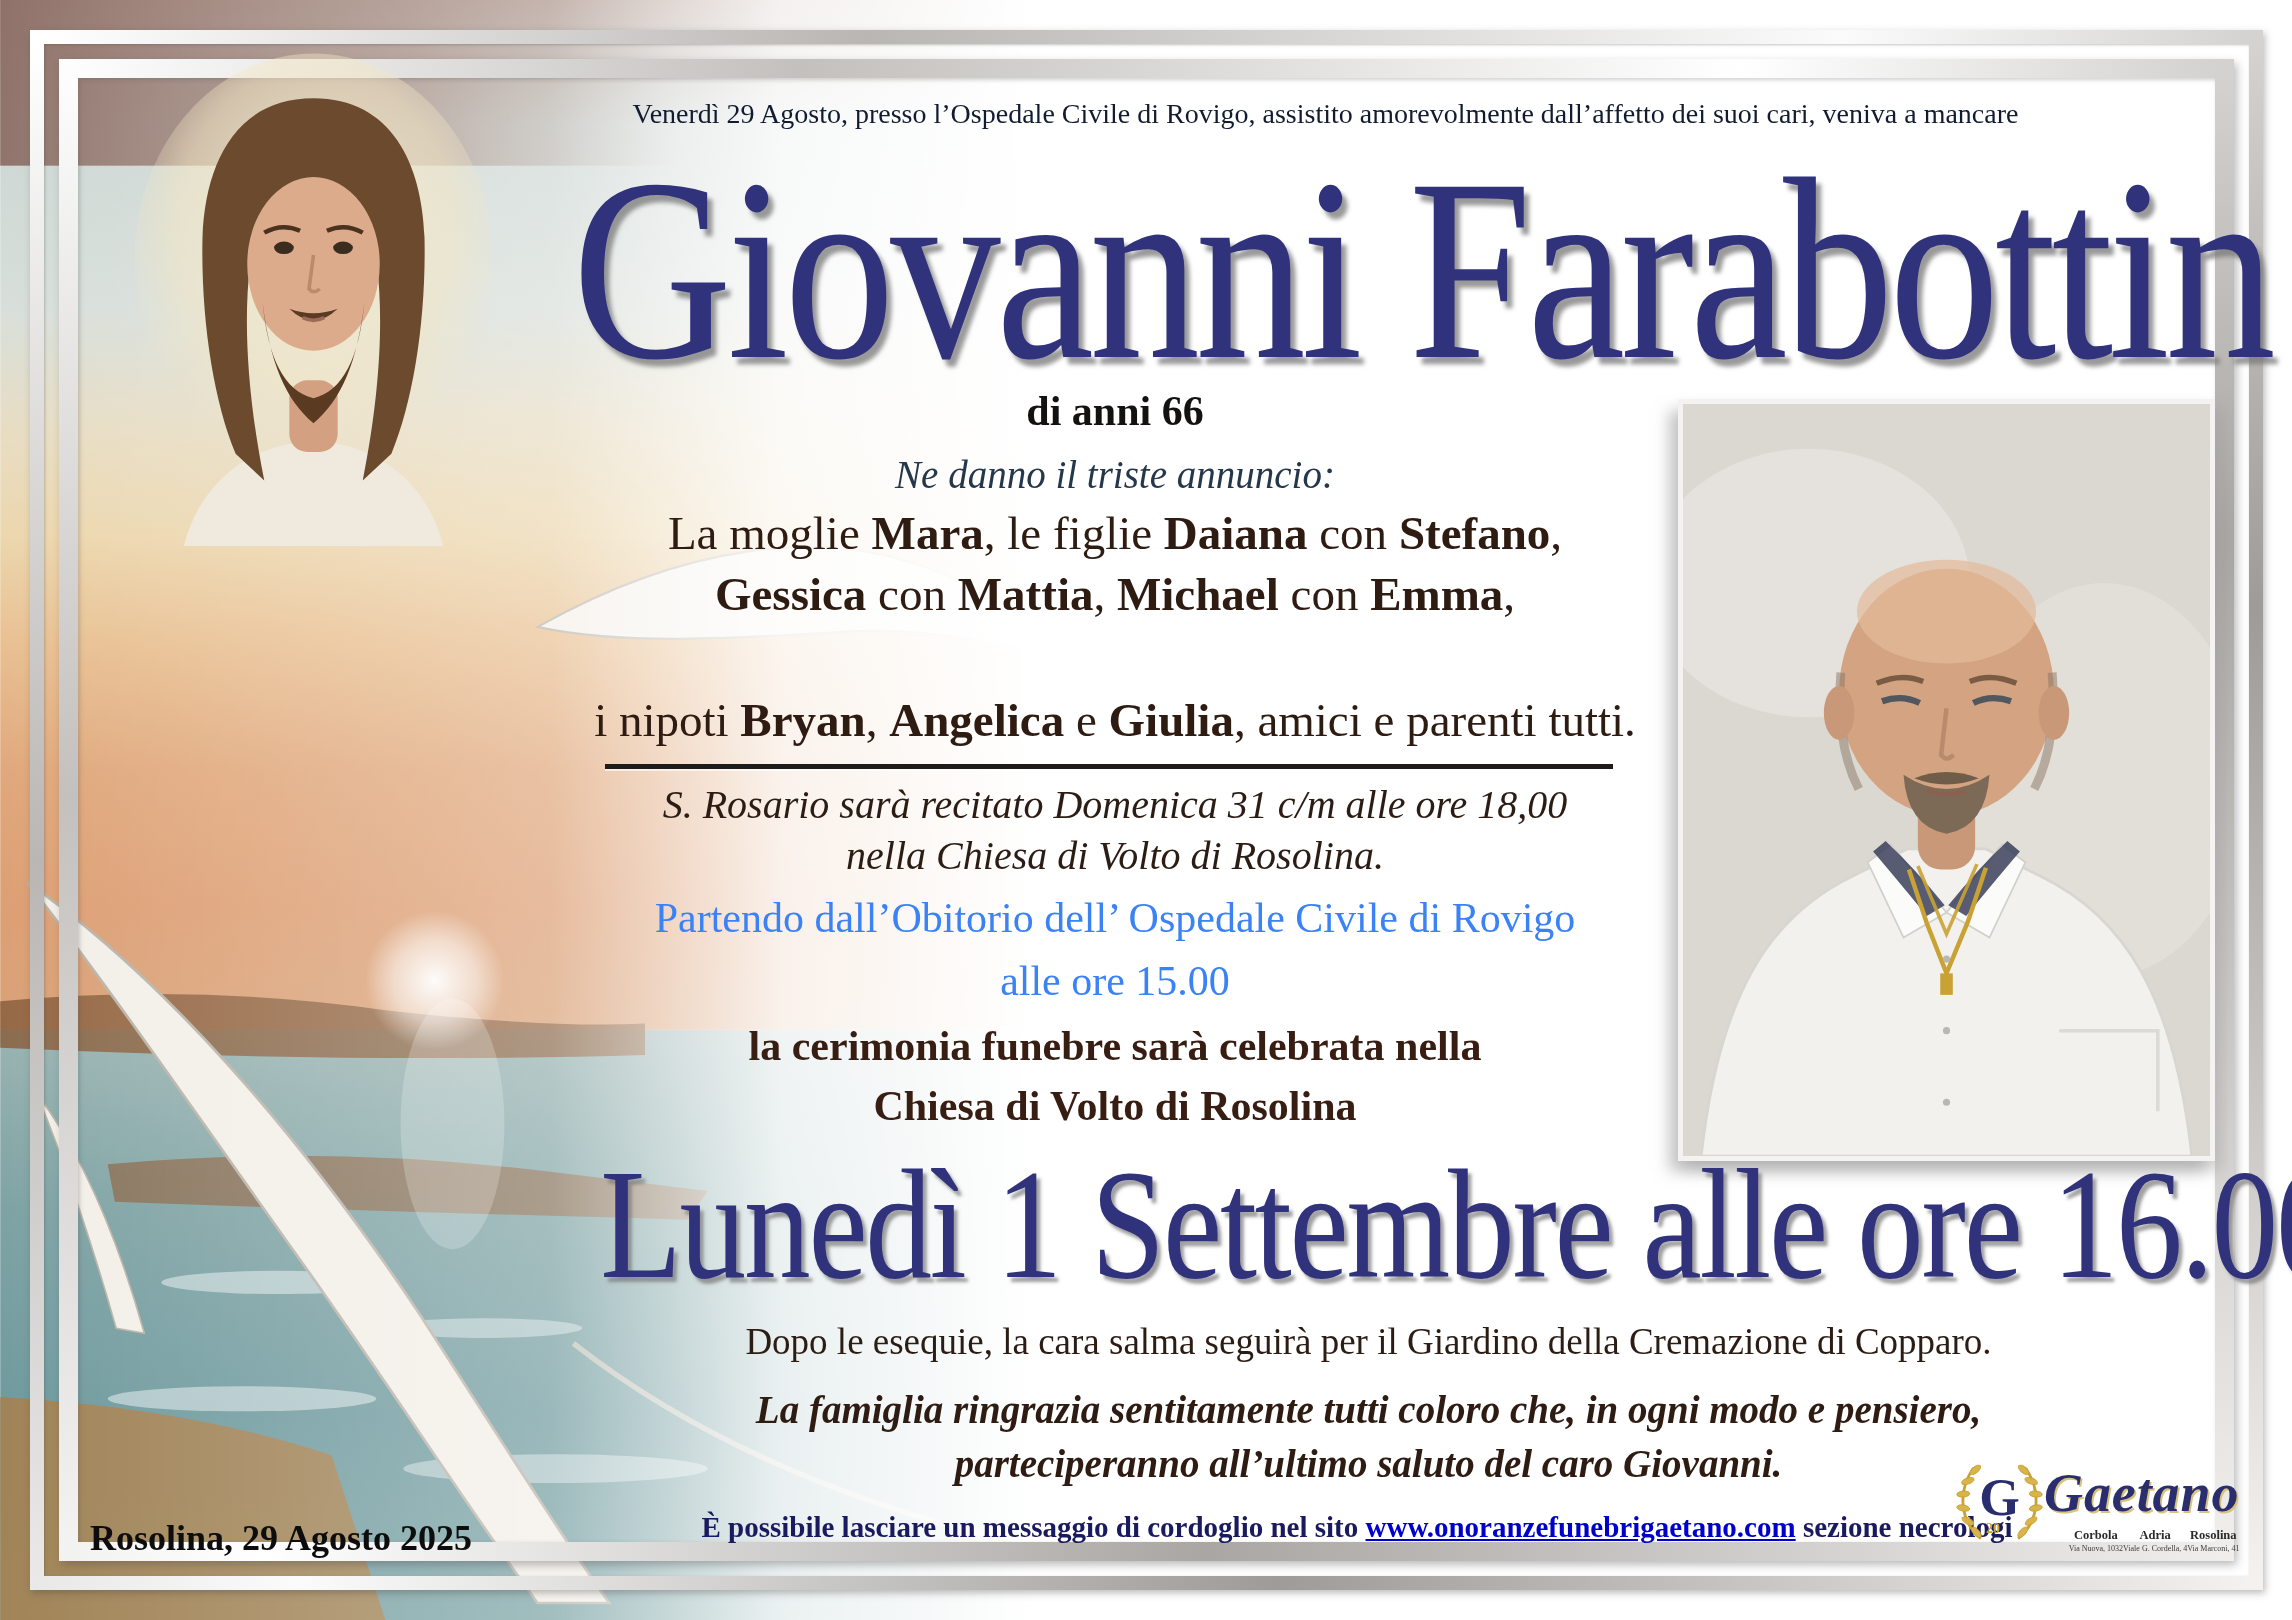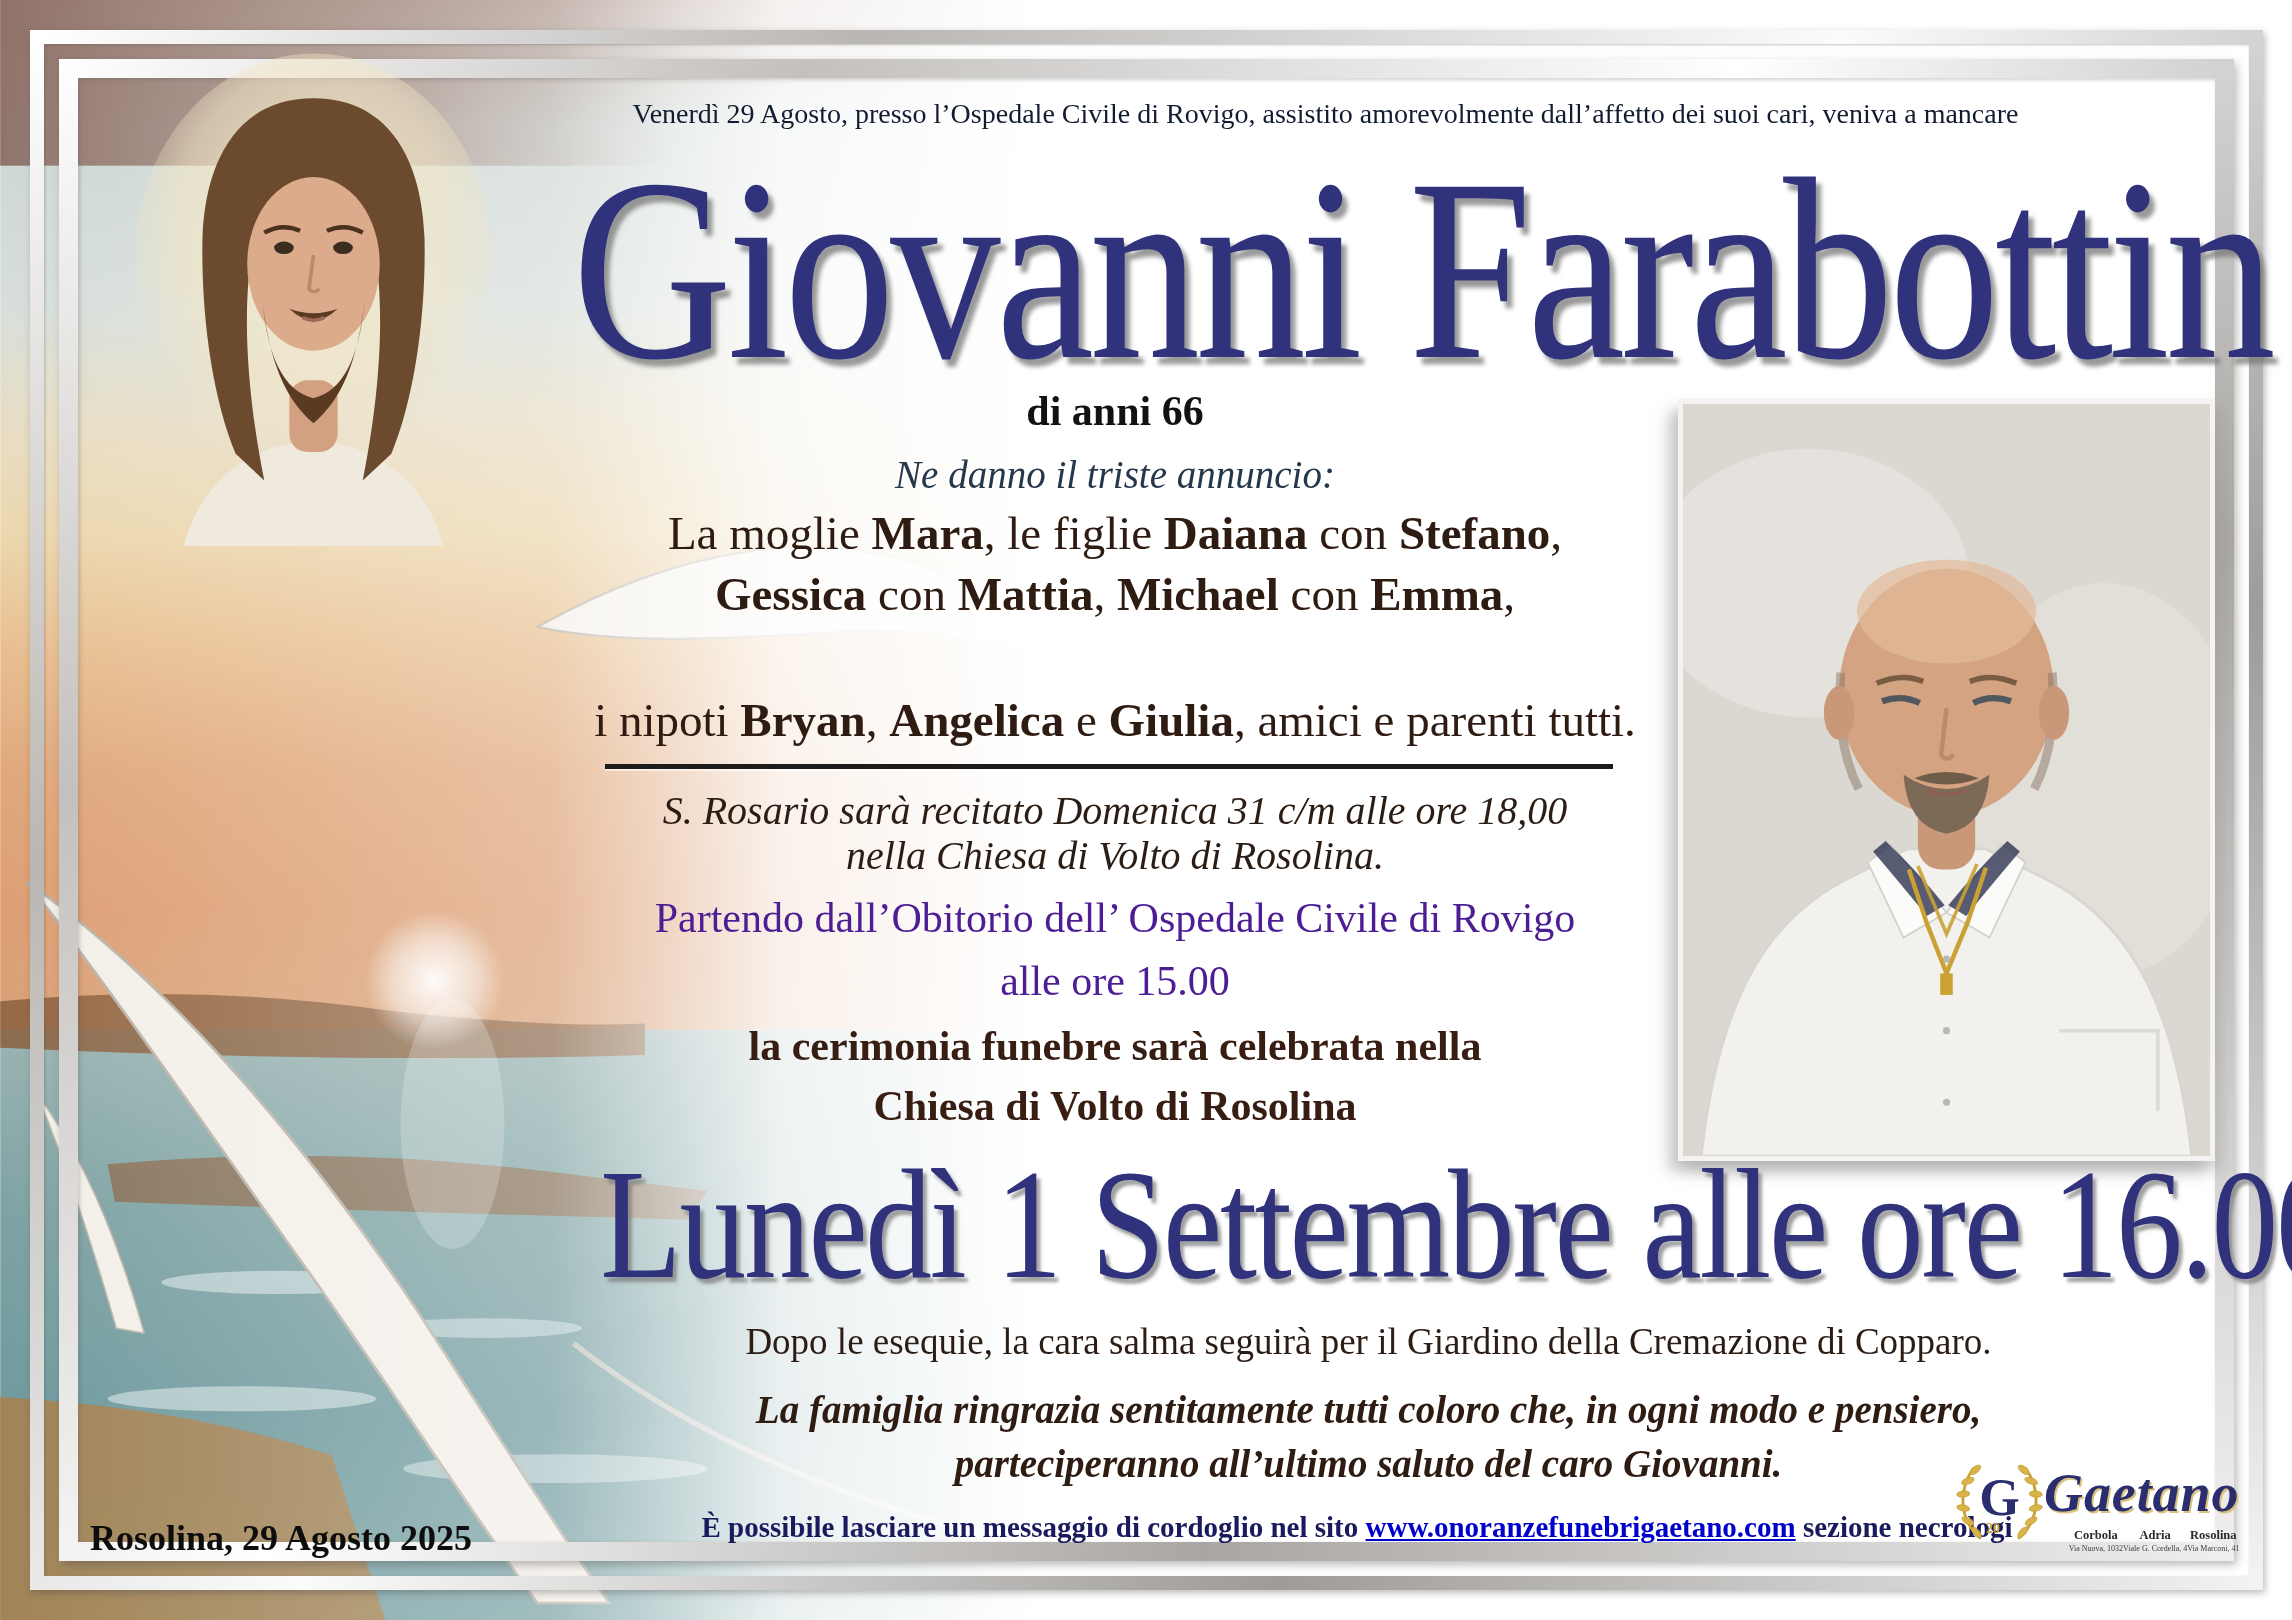--- a/index.html
+++ b/index.html
@@ -34,22 +34,22 @@
   .age{left:533px;top:390px;width:1164px;font-size:42px;font-weight:bold;color:#141210;}
   .announce{left:533px;top:455px;width:1164px;font-size:39px;font-style:italic;color:#25374a;}
   .fam{left:533px;width:1164px;font-size:47px;color:#2e1b12;}
   .fam .b{font-weight:bold;}
   .fam1{top:510px;} .fam2{top:571px;} .fam3{top:634px;} .fam4{top:697px;}
   .divider{
     position:absolute;left:605px;top:764px;width:1008px;height:5.4px;
     background:#1d1c1b;box-shadow:0 1.8px 0 rgba(255,255,255,.7);
   }
   .rosario{left:533px;width:1164px;font-size:40px;font-style:italic;color:#2b1c14;}
-  .ros1{top:785px;margin-top:6px;} .ros2{top:836px;}
-  .partenza{left:533px;width:1164px;font-size:42px;color:#4c1d95;}
+  .ros1{top:785px;} .ros2{top:836px;}
+  .partenza{left:533px;width:1164px;font-size:42px;color:#3b82f6;}
   .par1{top:897px;} .par2{top:960px;}
   .cerimonia{left:533px;width:1164px;font-size:42px;font-weight:bold;color:#381d13;}
   .cer1{top:1025px;} .cer2{top:1085px;}
   .bigdate{
     left:466px;top:1146px;width:1791px;font-size:157px;color:#30337c;
     letter-spacing:-2.7px;transform:scaleX(.85);transform-origin:50% 50%;
     text-shadow:4.5px 5.4px 3.6px rgba(120,120,120,.7);
   }
   .cremazione{left:493px;top:1323px;width:1751px;font-size:37px;color:#2b1c14;}
   .thanks{left:493px;width:1751px;font-size:39px;font-weight:bold;font-style:italic;color:#2e1b12;}

